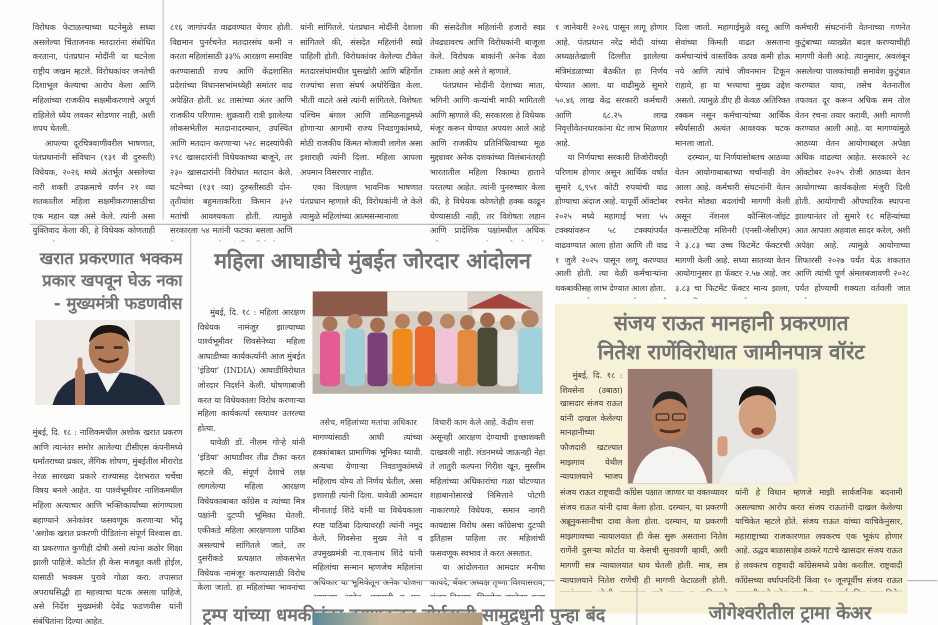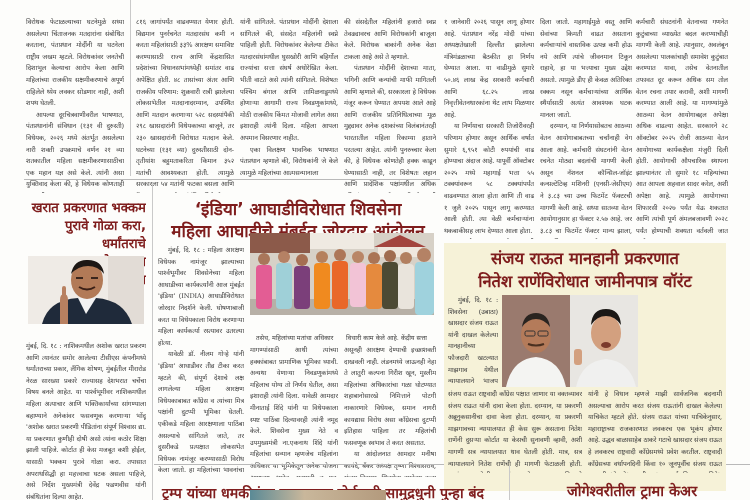--- a/index.html
+++ b/index.html
@@ -8,21 +8,21 @@
   .abs { position: absolute; overflow: hidden; margin-top: 15px; }
   .body-text {
     font-family: "DejaVu Serif", serif;
     font-size: 6.6px; line-height: 11.6px; color: #3a3a3a;
     text-align: justify; letter-spacing: -0.1px;
   }
   .body-text p { text-indent: 10px; }
   .body-text p.noindent { text-indent: 0; }
   .hr { position: absolute; background: #b9b9b9; height: 1px; }
   .vr { position: absolute; background: #c9c9c9; width: 1px; }
-  .headline { font-family: "DejaVu Sans", sans-serif; font-weight: bold; color: #7f1d1d; text-align: center; }
+  .headline { font-family: "DejaVu Sans", sans-serif; font-weight: bold; color: #737373; text-align: center; }
   .photo { position: absolute; overflow: hidden; }
   .caption { font-family: "DejaVu Serif", serif; font-size: 6.4px; color: #444; }
   .beige { background: #f6f2d8; }
 </style>
 </head>
 <body>
 
 <div class="abs body-text" style="left:26px; top:2px; width:98px; height:176px;">
   <p class="noindent">विरोधक फेटाळल्याच्या घटनेमुळे सध्या असलेल्या चिंताजनक मतदारांना संबोधित करताना, पंतप्रधान मोदींनी या घटनेला राष्ट्रीय जखम म्हटले. विरोधकांवर जनतेची दिशाभूल केल्याचा आरोप केला आणि महिलांच्या राजकीय सक्षमीकरणाचे अपूर्ण राहिलेले ध्येय लवकर सोडणार नाही, अशी शपथ घेतली.</p>
   <p>आपल्या दूरचित्रवाणीवरील भाषणात, पंतप्रधानांनी संविधान (१३१ वी दुरुस्ती) विधेयक, २०२६ मध्ये अंतर्भूत असलेल्या नारी शक्ती उपक्रमाचे वर्णन २१ व्या शतकातील महिला सक्षमीकरणासाठीचा एक महान यज्ञ असे केले. त्यांनी असा युक्तिवाद केला की, हे विधेयक कोणताही पक्षपाती उपक्रम नसून, २०२१ च्या सार्वत्रिक निवडणुकांपासून महिलांना त्यांचे प्रलंबित घटनात्मक हक्क मिळवून देण्याचा आणि त्या विधिमंडळात केवळ प्रतिकात्मक</p>
@@ -55,21 +55,20 @@
 </div>
 
 <div class="abs body-text" style="left:636px; top:2px; width:92px; height:222px;">
   <p class="noindent">कर्मचारी संघटनांनी वेतनाच्या गणनेत कुटुंबाच्या व्याख्येत बदल करण्याचीही मागणी केली आहे. त्यानुसार, अवलंबून असलेल्या पालकांचाही समावेश कुटुंबात करण्यात यावा, तसेच वेतनातील तफावत दूर करून अधिक सम तोल वेतन रचना तयार करावी, अशी मागणी करण्यात आली आहे. या मागण्यांमुळे आठव्या वेतन आयोगाबद्दल अपेक्षा अधिक वाढल्या आहेत. सरकारने २८ ऑक्टोबर २०२५ रोजी आठव्या वेतन आयोगाच्या कार्यकक्षेला मंजुरी दिली होती. आयोगाची औपचारिक स्थापना झाल्यानंतर तो सुमारे १८ महिन्यांच्या आत आपला अहवाल सादर करेल, अशी अपेक्षा आहे. त्यामुळे आयोगाच्या शिफारसी २०२७ पर्यंत येऊ शकतात आणि त्यांची पूर्ण अंमलबजावणी २०२८ पर्यंत होण्याची शक्यता वर्तवली जात आहे.</p>
 </div>
 
 <div class="hr" style="left:24px; top:179px; width:416px;"></div>
 
 <div class="abs headline" style="left:26px; top:184px; width:120px; font-size:13.2px; line-height:18px; text-align:right;">
   <div>खरात प्रकरणात भक्कम</div>
-  <div>पुरावे गोळा करा, धर्मांतराचे</div>
   <div>प्रकार खपवून घेऊ नका</div>
   <div>- मुख्यमंत्री फडणवीस</div>
 </div>
 
 <div class="photo" style="left:28px; top:256px; width:116px; height:68px; background:linear-gradient(180deg,#f3f0ec 0%,#e8e2dc 100%);">
   <svg width="116" height="68" viewBox="0 0 116 68">
     <rect x="0" y="0" width="116" height="68" fill="#efebe6"></rect>
     <rect x="80" y="0" width="36" height="68" fill="#e2dcd6"></rect>
     <path d="M14 68 Q20 44 50 42 L68 42 Q96 44 104 68 Z" fill="#1f2a3a"></path>
     <path d="M50 42 L58 58 L68 42 Z" fill="#f2f2f2"></path>
@@ -84,21 +83,20 @@
 </div>
 
 <div class="abs body-text" style="left:26px; top:326px; width:120px; height:172px; ">
   <p class="noindent">मुंबई, दि. १८ : नाशिकमधील अशोक खरात प्रकरण आणि त्यानंतर समोर आलेल्या टीसीएस कंपनीमध्ये धर्मांतराच्या प्रकार, लैंगिक शोषण, मुंबईतील मीरारोड नेरळ सारख्या प्रकारे राज्यासह देशभरात चर्चेचा विषय बनले आहेत. या पार्श्वभूमीवर नाशिकमधील महिला अत्याचार आणि भक्तिकार्यांच्या सांगण्याला बहाण्याने अनेकांवर फसवणूक करणाऱ्या भोंदू 'अशोक खरात प्रकरणी पीडितांना संपूर्ण विश्वास द्या. या प्रकरणात कुणीही दोषी असो त्यांना कठोर शिक्षा झाली पाहिजे. कोर्टात ही केस मजबूत कशी होईल, यासाठी भक्कम पुरावे गोळा करा. तपासात अपराधसिद्धी हा महत्त्वाचा घटक असला पाहिजे, असे निर्देश मुख्यमंत्री देवेंद्र फडणवीस यांनी संबंधितांना दिल्या आहेत.</p>
   <p class="noindent">गृह विभागाच्या आढावा बैठकीत ते बोलत होते. या बैठकीसाठी पोलीस महासंचालक, गृह अतिरिक्त मुख्य सचिव, एसआयटी प्रमुख आणि वरिष्ठ पोलीस अधिकारी उपस्थित होते.</p>
 </div>
 
 <div class="vr" style="left:152px; top:184px; height:316px;"></div>
 
 <div class="abs headline" style="left:156px; top:183px; width:284px; font-size:17px; line-height:22px;">
-  <div>‘इंडिया’ आघाडीविरोधात शिवसेना</div>
   <div>महिला आघाडीचे मुंबईत जोरदार आंदोलन</div>
 </div>
 
 <div class="abs body-text" style="left:158px; top:230px; width:86px; height:232px;">
   <p>मुंबई, दि. १८ : महिला आरक्षण विधेयक नामंजूर झाल्याच्या पार्श्वभूमीवर शिवसेनेच्या महिला आघाडीच्या कार्यकर्त्यांनी आज मुंबईत 'इंडिया' (INDIA) आघाडीविरोधात जोरदार निदर्शने केली. घोषणाबाजी करत या विधेयकाला विरोध करणाऱ्या महिला कार्यकर्त्या रस्त्यावर उतरल्या होत्या.</p>
   <p>यावेळी डॉ. नीलम गोऱ्हे यांनी 'इंडिया' आघाडीवर तीव्र टीका करत म्हटले की, संपूर्ण देशाचे लक्ष लागलेल्या महिला आरक्षण विधेयकाबाबत काँग्रेस व त्यांच्या मित्र पक्षांनी दुटप्पी भूमिका घेतली. एकीकडे महिला आरक्षणाला पाठिंबा असल्याचे सांगितले जाते, तर दुसरीकडे प्रत्यक्षात लोकसभेत विधेयक नामंजूर करण्यासाठी विरोध केला जातो. हा महिलांच्या भावनांचा विश्वासघात आहे, असा आरोप त्यांनी केला.</p>
 
 </div>
 
 <div class="photo" style="left:250px; top:233px; width:184px; height:82px; background:#cfc8be;">

